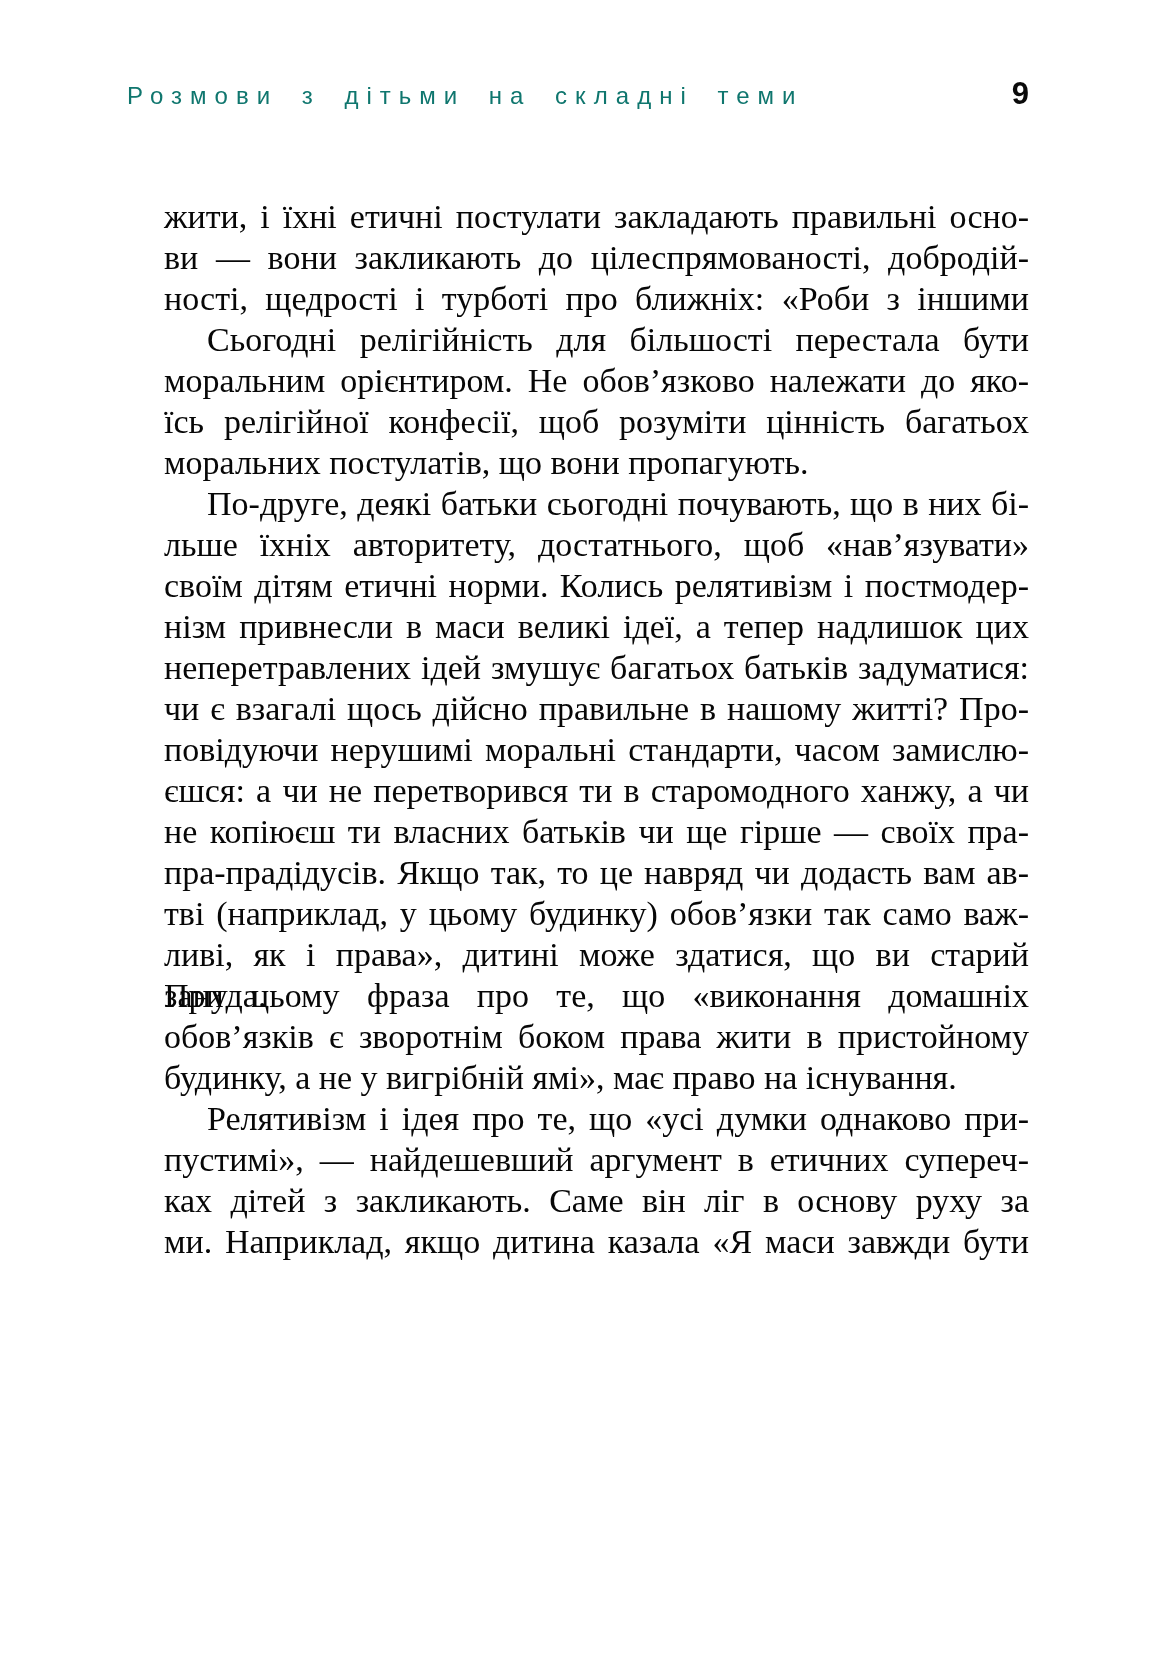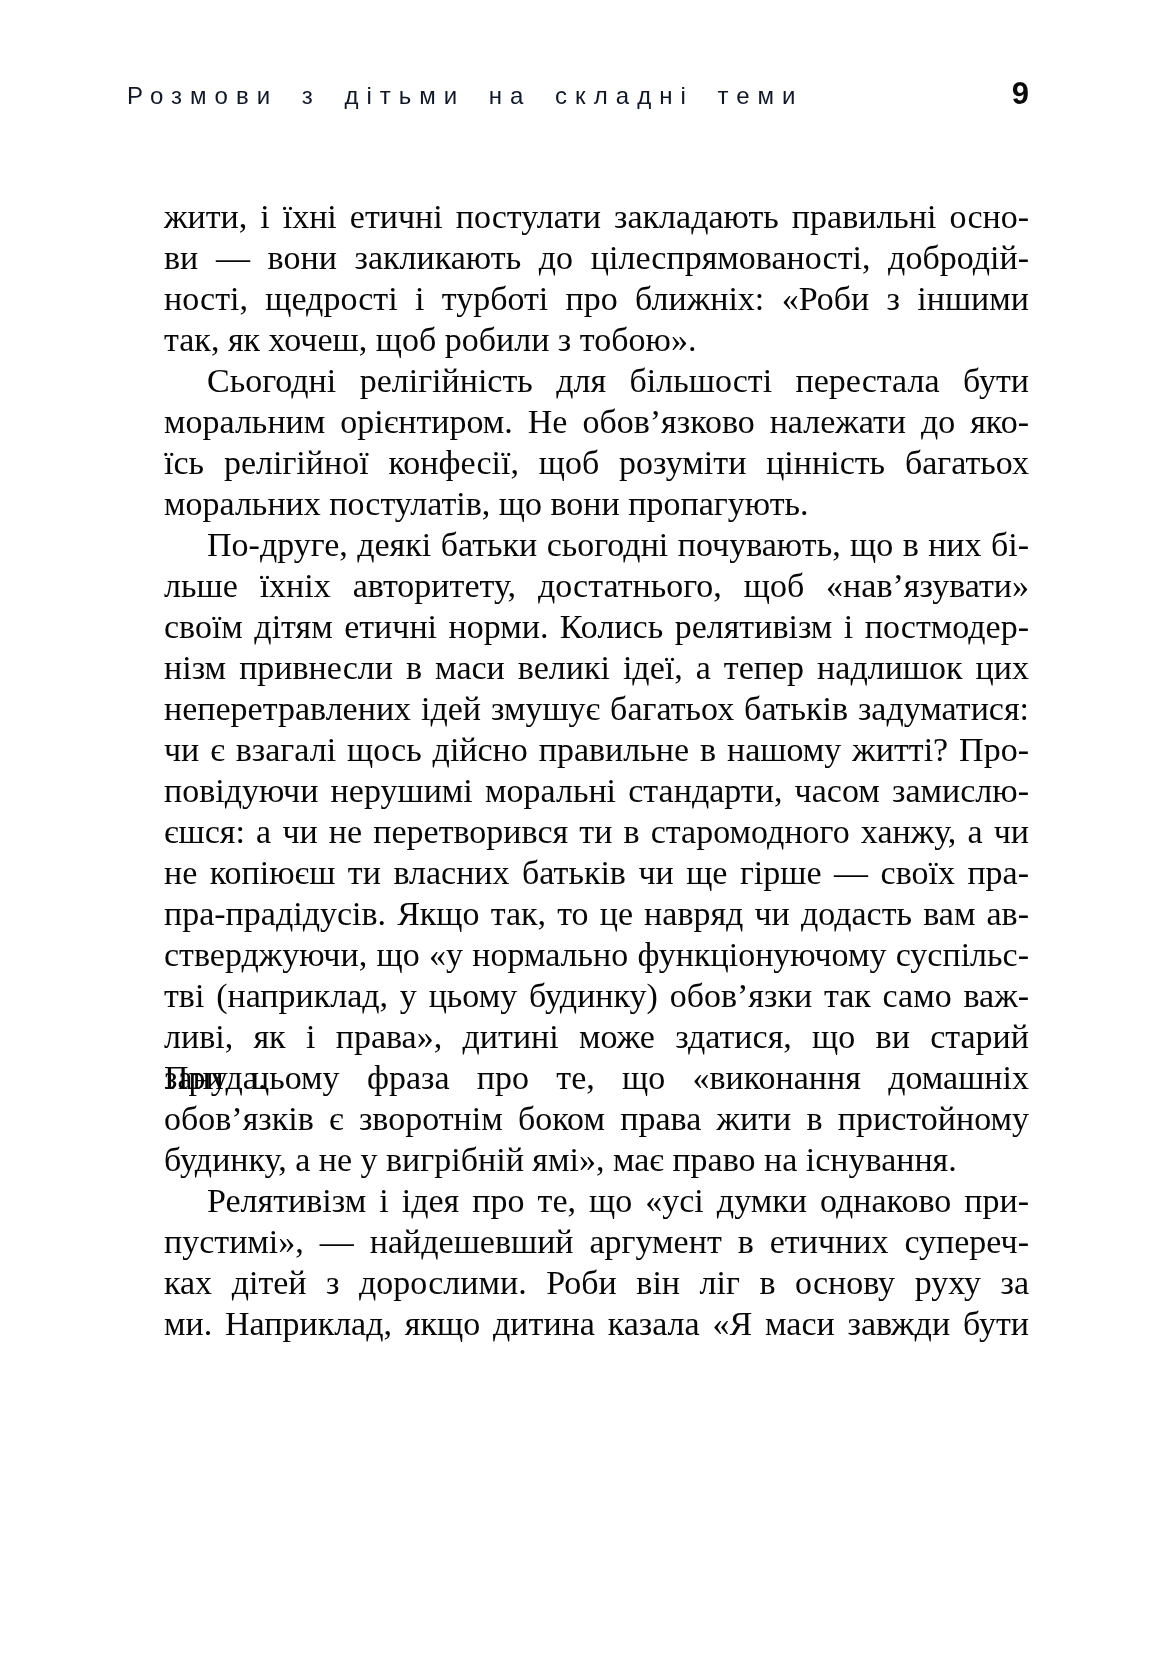--- a/index.html
+++ b/index.html
@@ -24,21 +24,21 @@
     display: flex;
     justify-content: space-between;
     align-items: baseline;
   }
   .running-title {
     font-family: "Liberation Sans", "DejaVu Sans", sans-serif;
     font-size: 24px;
     font-weight: 400;
     letter-spacing: 8px;
     word-spacing: 9px;
-    color: #0f172a;
+    color: #0f766e;
     white-space: nowrap;
   }
   .page-number {
     font-family: "Liberation Sans", "DejaVu Sans", sans-serif;
     font-size: 31px;
     font-weight: 700;
     color: #0a0a0a;
     letter-spacing: 0;
   }
   .body-text {
@@ -76,46 +76,44 @@
 <div class="page">
   <div class="running-header">
     <span class="running-title">Розмови з дітьми на складні теми</span>
     <span class="page-number">9</span>
   </div>
   <div class="body-text" id="body-text">
       <div class="para">
         <div class="line">жити, і їхні етичні постулати закладають правильні осно-</div>
         <div class="line">ви — вони закликають до цілеспрямованості, добродій-</div>
         <div class="line">ності, щедрості і турботі про ближніх: «Роби з іншими</div>
-        <div class="line end">так, як хочеш, щоб робили з тобою».</div>
       </div>
       <div class="para">
         <div class="line indent">Сьогодні релігійність для більшості перестала бути</div>
         <div class="line">моральним орієнтиром. Не обов’язково належати до яко-</div>
         <div class="line">їсь релігійної конфесії, щоб розуміти цінність багатьох</div>
         <div class="line end">моральних постулатів, що вони пропагують.</div>
       </div>
       <div class="para">
         <div class="line indent">По-друге, деякі батьки сьогодні почувають, що в них бі-</div>
         <div class="line">льше їхніх авторитету, достатнього, щоб «нав’язувати»</div>
         <div class="line">своїм дітям етичні норми. Колись релятивізм і постмодер-</div>
         <div class="line">нізм привнесли в маси великі ідеї, а тепер надлишок цих</div>
         <div class="line">неперетравлених ідей змушує багатьох батьків задуматися:</div>
         <div class="line">чи є взагалі щось дійсно правильне в нашому житті? Про-</div>
         <div class="line">повідуючи нерушимі моральні стандарти, часом замислю-</div>
         <div class="line">єшся: а чи не перетворився ти в старомодного ханжу, а чи</div>
         <div class="line">не копіюєш ти власних батьків чи ще гірше — своїх пра-</div>
         <div class="line">пра-прадідусів. Якщо так, то це навряд чи додасть вам ав-</div>
-        <div class="line">стверджуючи, що «у нормально функціонуючому суспільс-</div>
         <div class="line">тві (наприклад, у цьому будинку) обов’язки так само важ-</div>
         <div class="line">ливі, як і права», дитині може здатися, що ви старий зануда.</div>
         <div class="line">При цьому фраза про те, що «виконання домашніх</div>
         <div class="line">обов’язків є зворотнім боком права жити в пристойному</div>
         <div class="line end">будинку, а не у вигрібній ямі», має право на існування.</div>
       </div>
       <div class="para">
         <div class="line indent">Релятивізм і ідея про те, що «усі думки однаково при-</div>
         <div class="line">пустимі», — найдешевший аргумент в етичних супереч-</div>
-        <div class="line">ках дітей з дорослими. Роби він ліг в основу руху за</div>
+        <div class="line">ках дітей з закликають. Саме він ліг в основу руху за</div>
         <div class="line">ми. Наприклад, якщо дитина казала «Я маси завжди бути</div>
       </div>
     </div>
 </div>
 
 </body></html>

